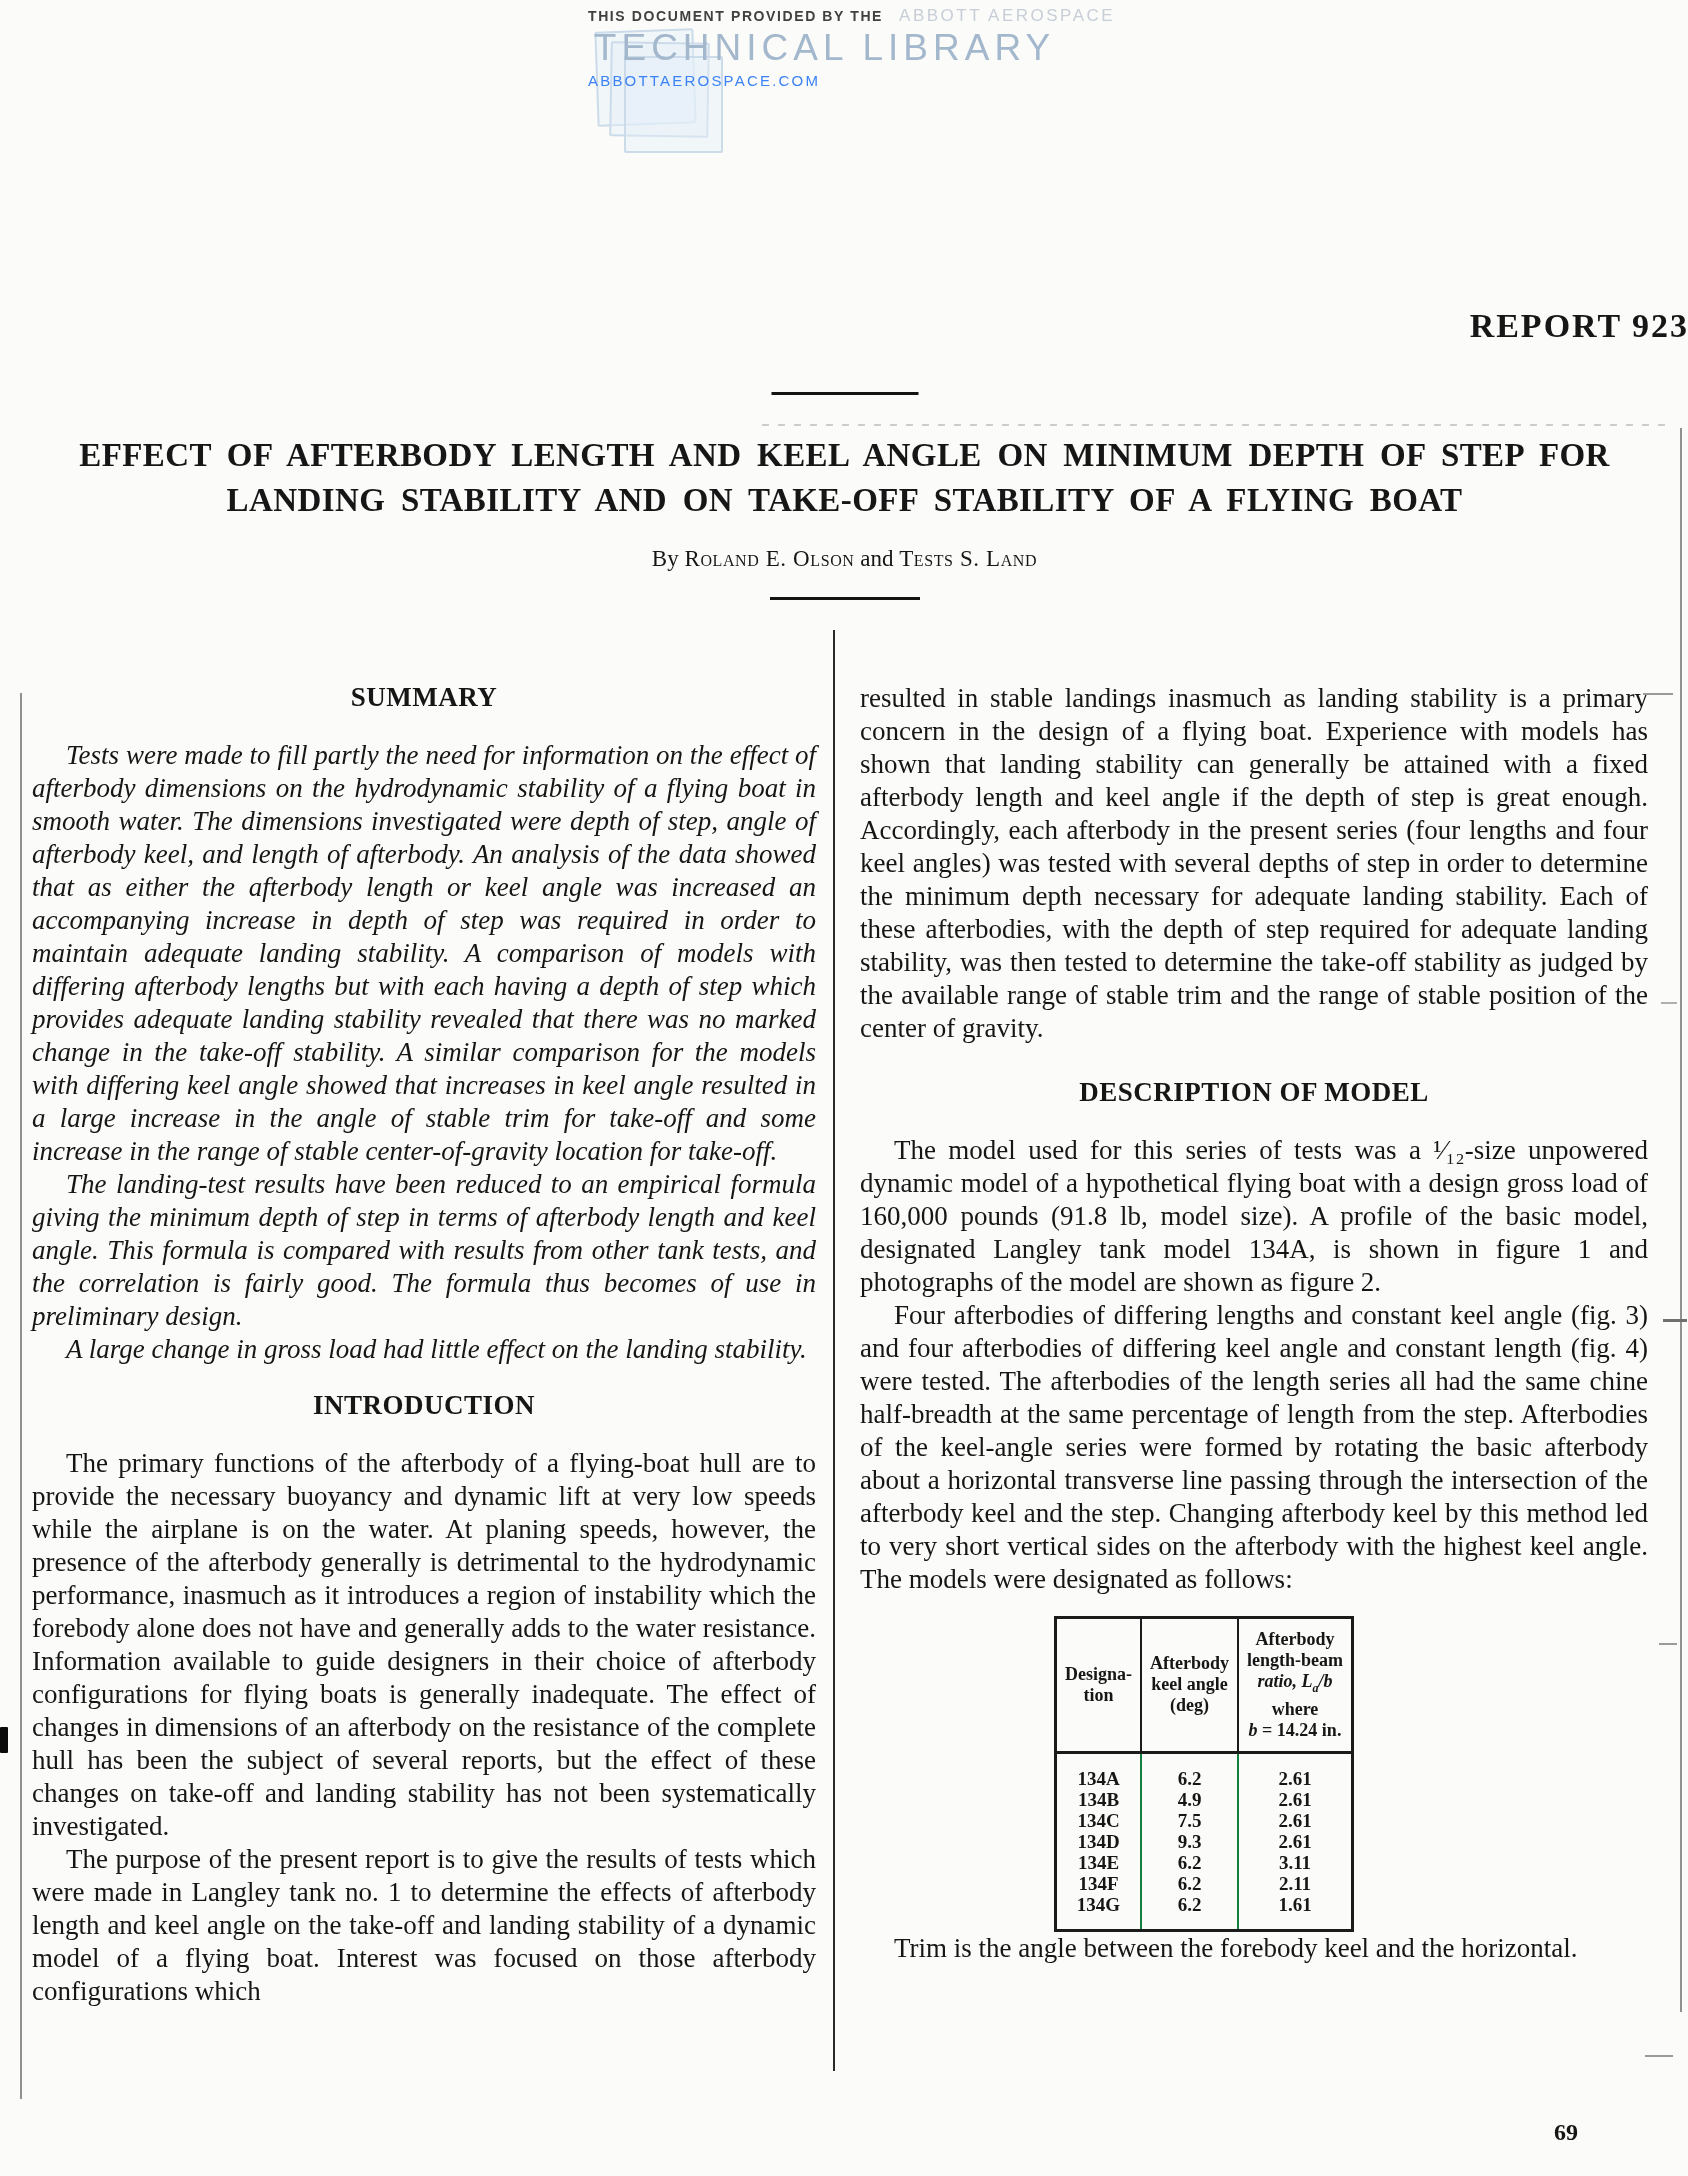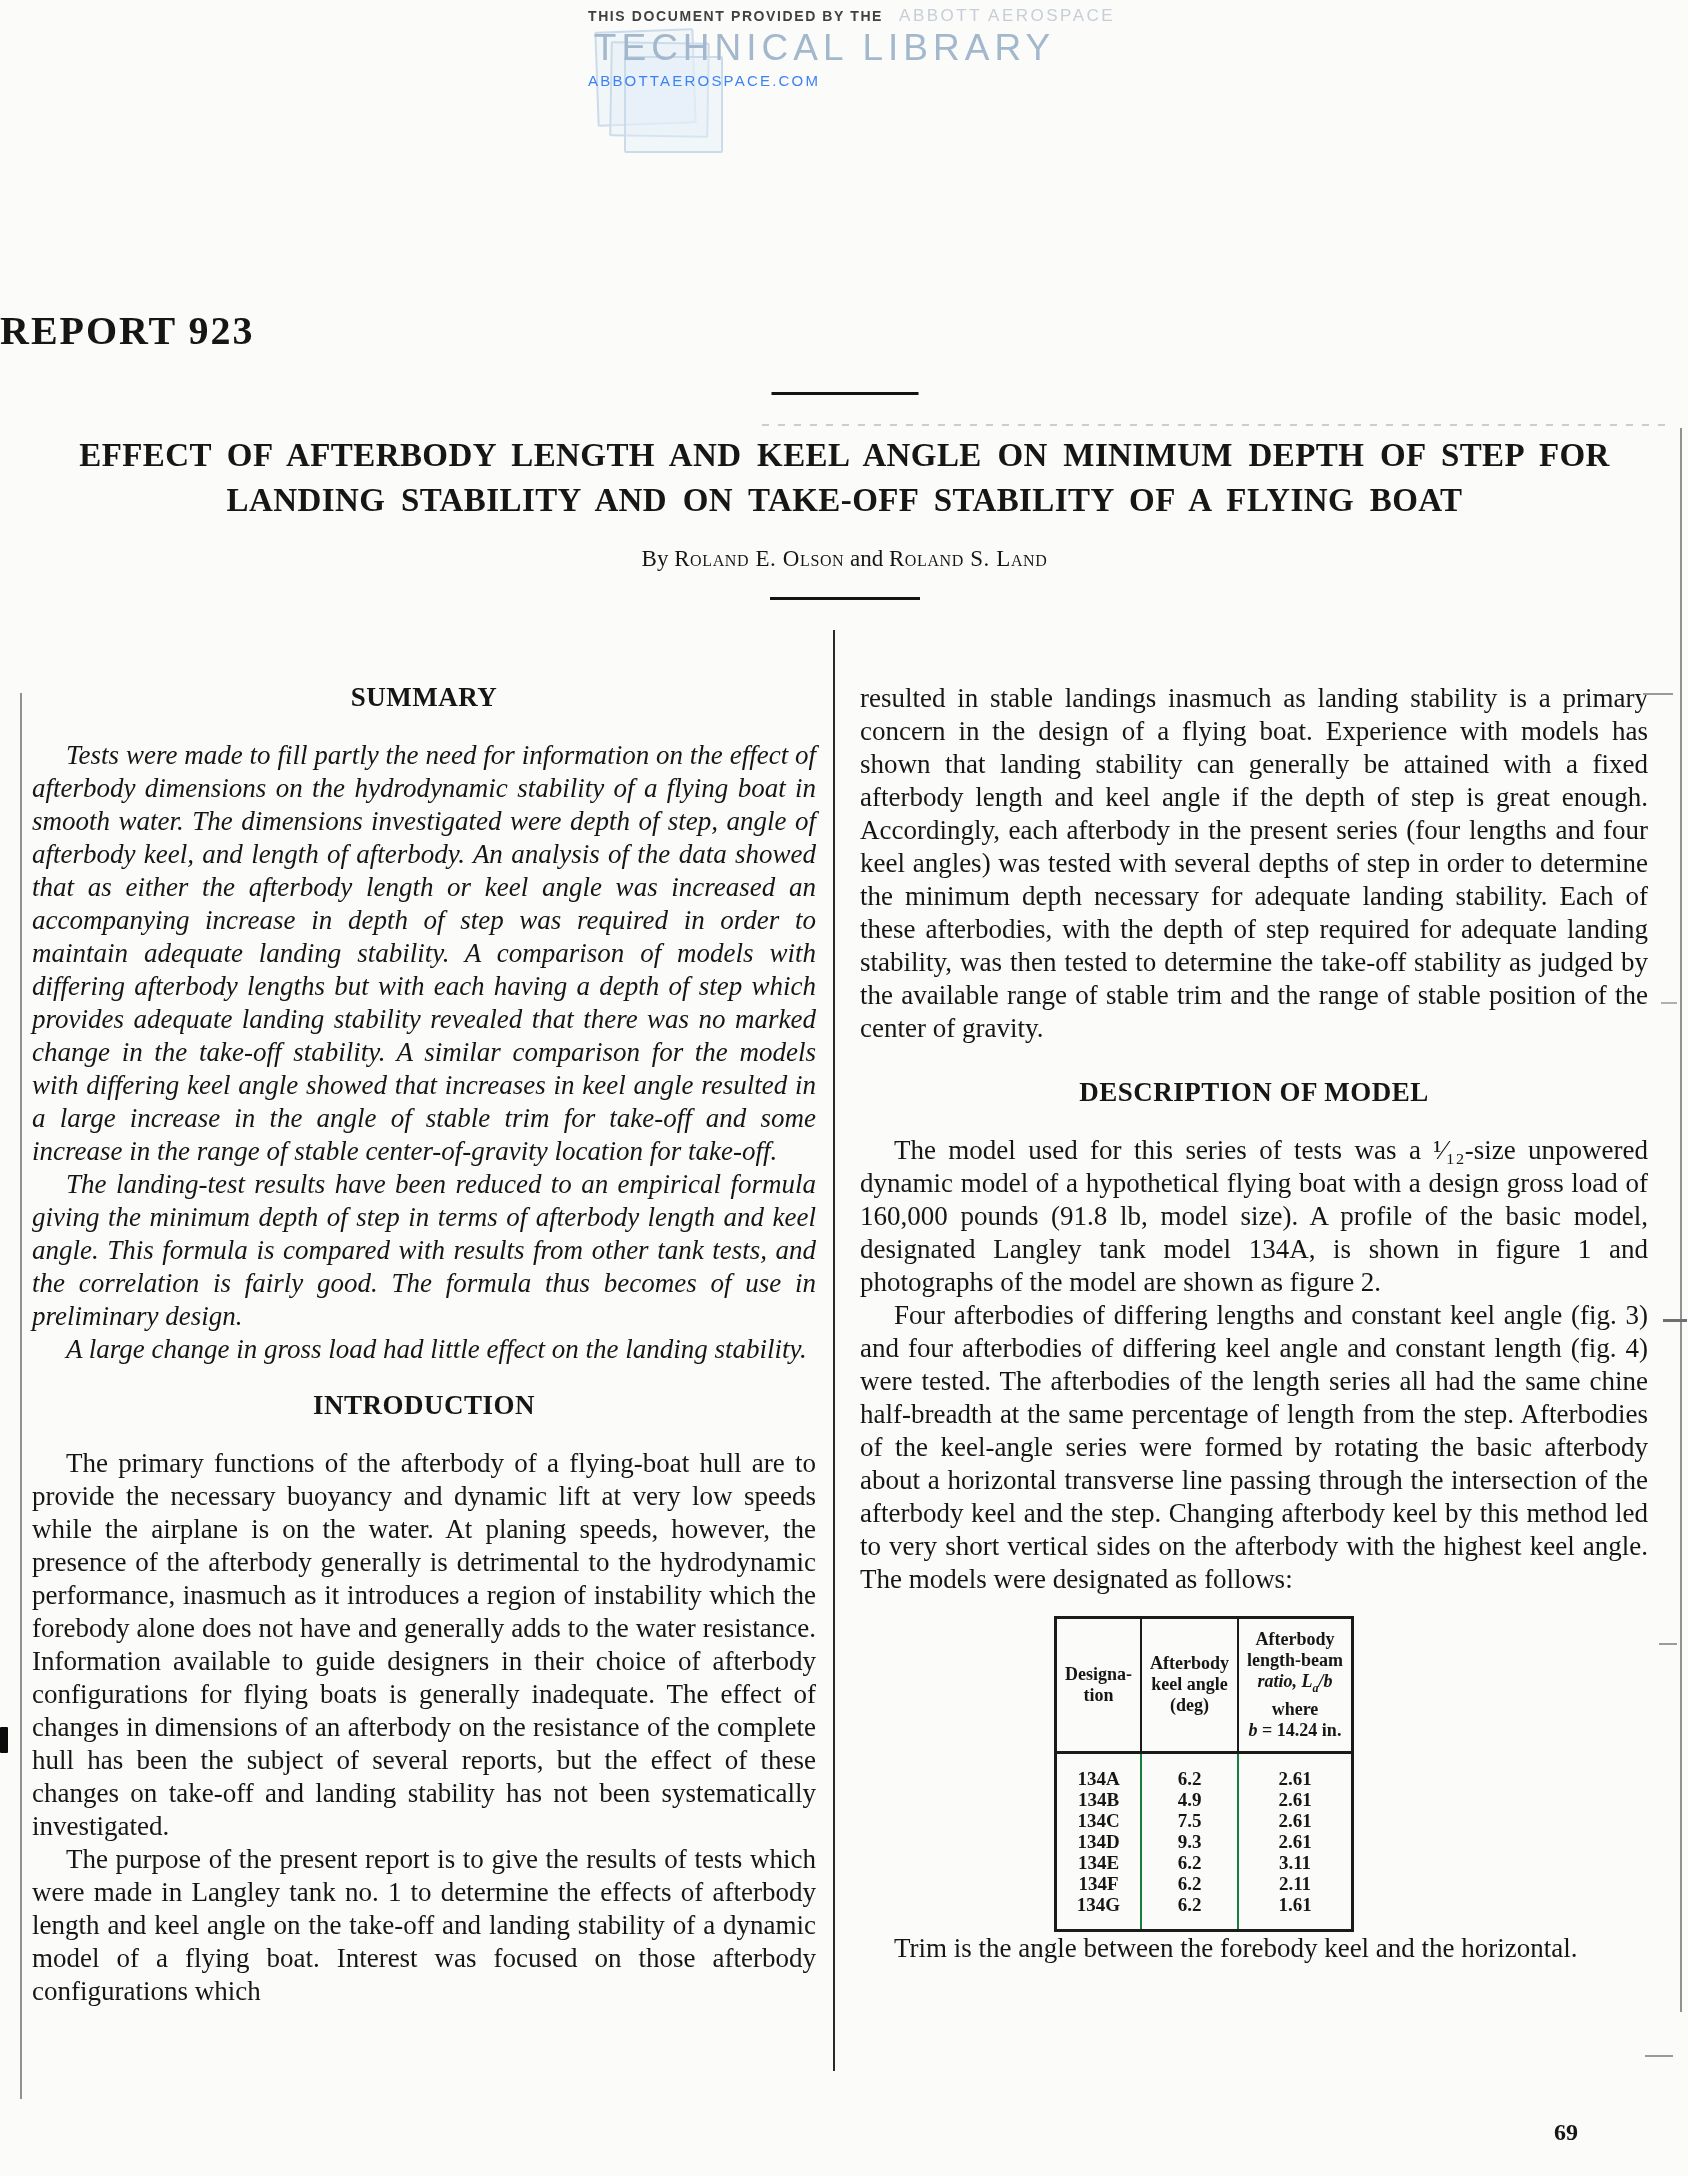--- a/index.html
+++ b/index.html
@@ -16,22 +16,22 @@
   .logo-provided{font-size:14px;font-weight:700;letter-spacing:1.6px;color:#404040;}
   .logo-brand{font-size:17px;font-weight:400;letter-spacing:2.5px;color:#c7ced7;margin-left:16px;}
   .logo-title{font-size:37px;font-weight:400;letter-spacing:5px;color:#a3b8cc;margin-top:1px;text-align:center;white-space:nowrap;}
   .logo-site{font-size:15px;letter-spacing:2.2px;color:#3b82f6;margin-top:3px;}
   .logo-icon{position:absolute;left:590px;top:26px;width:178px;height:119px;z-index:1;}
   .logo-icon .pg{position:absolute;border:2px solid #ccdbe9;background:rgba(228,239,249,0.45);border-radius:2px;}
   .pg1{left:6px;top:4px;width:95px;height:91px;transform:rotate(-2deg);}
   .pg2{left:20px;top:16px;width:95px;height:91px;transform:rotate(1deg);}
   .pg3{left:34px;top:30px;width:95px;height:93px;border-bottom-left-radius:26px;}
   
-  .report-number{position:absolute;left:0;top:307px;width:100%;text-align:left;
-    font-size:40px;font-weight:700;letter-spacing:2px;}
+  .report-number{position:absolute;left:0;top:307px;width:100%;text-align:right;
+    font-size:34px;font-weight:700;letter-spacing:2px;}
   .rule{position:absolute;left:50%;transform:translateX(-50%);height:3px;background:#141414;}
   .rule1{top:392px;width:147px;}
   .rule2{top:597px;width:150px;}
   .main-title{position:absolute;left:30px;right:30px;top:433px;text-align:center;
     font-size:33px;font-weight:700;line-height:45px;letter-spacing:0.4px;word-spacing:7px;}
   .byline{position:absolute;left:0;top:546px;width:100%;text-align:center;font-size:23px;}
   .byline .sc{font-variant:small-caps;letter-spacing:0.6px;}
   
   .columns{position:absolute;left:32px;top:634px;width:1616px;display:flex;gap:44px;margin-top:48px;}
   .col{width:784px;}
@@ -90,21 +90,21 @@
 <div class="report-number">REPORT 923</div>
 <div class="rule rule1"></div>
 <div class="main-title">
   <div>EFFECT OF AFTERBODY LENGTH AND KEEL ANGLE ON MINIMUM DEPTH OF STEP FOR</div>
   <div>LANDING STABILITY AND ON TAKE-OFF STABILITY OF A FLYING BOAT</div>
 </div>
 <div class="byline">
   <span>By</span>
   <span class="sc">Roland E. Olson</span>
   <span>and</span>
-  <span class="sc">Roland S. Land</span>
+  <span class="sc">Tests S. Land</span>
 </div>
 <div class="rule rule2"></div>
 
 <div class="col-divider"></div>
 
 <div class="columns">
 
   <div class="col">
     <div class="col-heading">SUMMARY</div>
     <p class="body-text summary-text indent">Tests were made to fill partly the need for information on the effect of afterbody dimensions on the hydrodynamic stability of a flying boat in smooth water. The dimensions investigated were depth of step, angle of afterbody keel, and length of afterbody. An analysis of the data showed that as either the afterbody length or keel angle was increased an accompanying increase in depth of step was required in order to maintain adequate landing stability. A comparison of models with differing afterbody lengths but with each having a depth of step which provides adequate landing stability revealed that there was no marked change in the take-off stability. A similar comparison for the models with differing keel angle showed that increases in keel angle resulted in a large increase in the angle of stable trim for take-off and some increase in the range of stable center-of-gravity location for take-off.</p>

